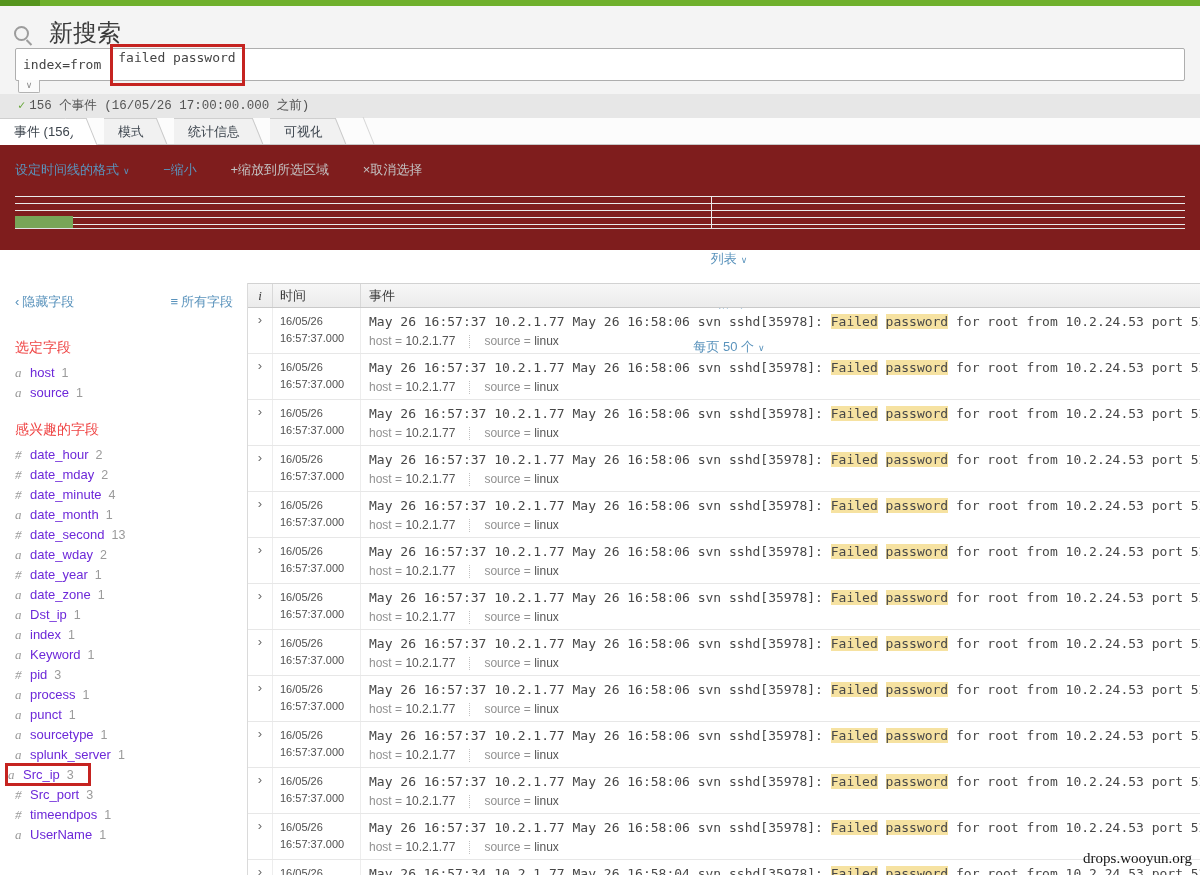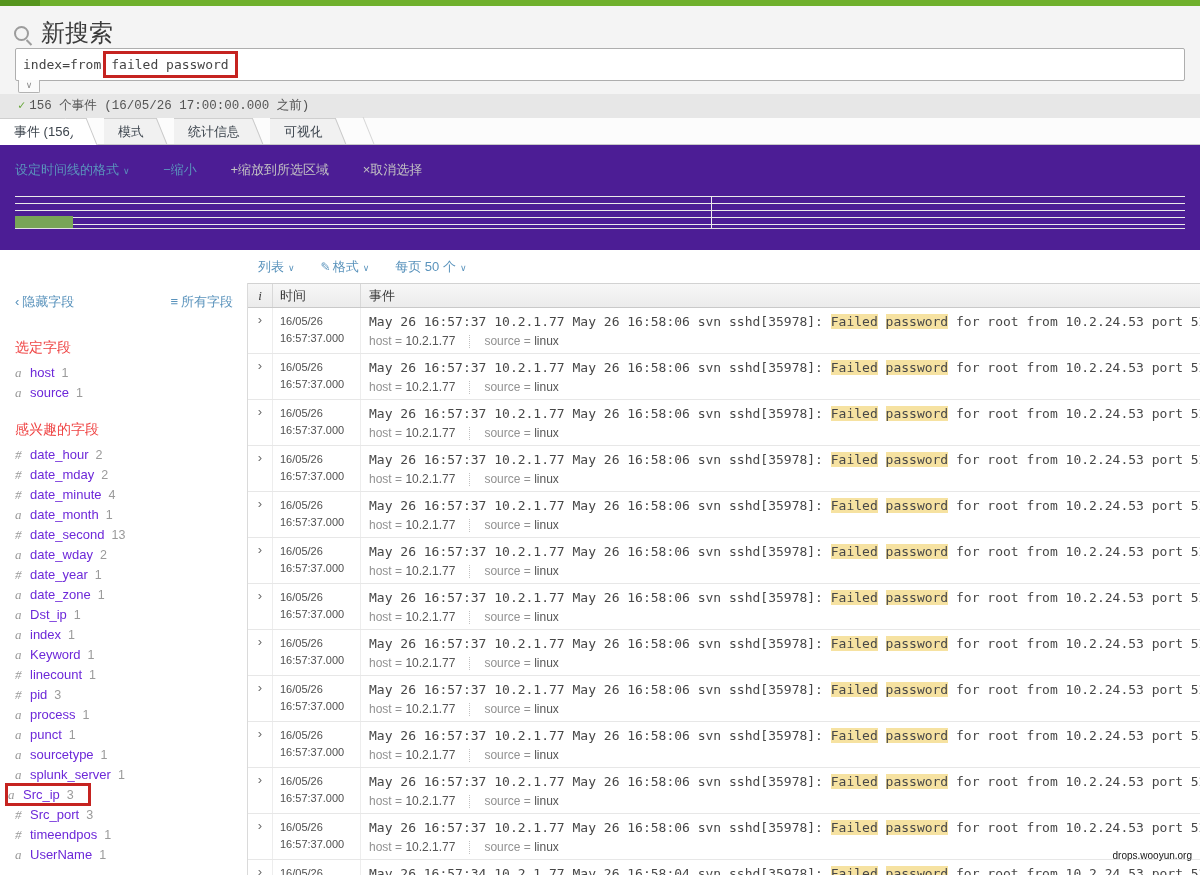--- a/index.html
+++ b/index.html
@@ -7,28 +7,28 @@
   body {
     position:relative; overflow:hidden; background:#fff;
     font-family:"Liberation Sans", sans-serif; color:#333;
   }
   
   .topbar { position:absolute; top:0; left:0; right:0; height:6px; background:#6fb02c; }
   .topbar .seg { position:absolute; left:0; top:0; width:40px; height:100%; background:#55951e; }
 
   
   .header { position:absolute; top:6px; left:0; right:0; height:88px; background:#f4f4f4; }
-  .title-row { display:flex; align-items:center; gap:12px; padding:11px 0 0 14px; }
+  .title-row { display:flex; align-items:center; gap:20px; padding:11px 0 0 14px; }
   .search-icon { width:15px; height:15px; border:2px solid #9c9c9c; border-radius:50%; position:relative; flex:0 0 auto; }
   .search-icon::after { content:''; position:absolute; width:2px; height:7px; background:#9c9c9c; left:12px; top:11px; transform:rotate(-45deg); }
   .page-title { font-size:24px; font-weight:400; color:#3b3b3b; }
   .search-box { position:absolute; left:15px; right:15px; top:42px; height:33px; background:#fff;
     border:1px solid #aeaeae; border-radius:2px; display:flex; align-items:center; padding-left:7px;
     font-family:"DejaVu Sans Mono", monospace; font-size:13px; color:#444; }
-  .annot-red { border:3px solid #c52320; padding:3px 6px 3px 5px; margin-left:2px; }
+  .annot-red { border:3px solid #c52320; padding:3px 6px 18px 5px; margin-left:9px; }
   .search-chevron-tab { position:absolute; left:18px; top:74px; width:22px; height:13px;
     background:#fbfbfb; border:1px solid #b3b3b3; border-top:none; border-radius:0 0 2px 2px;
     font-size:9px; line-height:10px; text-align:center; color:#888; }
 
   
   .statusbar { position:absolute; top:94px; left:0; right:0; height:24px; background:#e7e7e7;
     font-size:12.5px; color:#555; line-height:24px; padding-left:18px;font-family:Liberation Mono, monospace; }
   .check { color:#65a637; margin-right:4px; font-size:12px; }
 
   
@@ -38,34 +38,34 @@
     font-size:13px; color:#3c444d; background:#f1f1f1; border-top:1px solid #cfcfcf; cursor:default; }
   .tab::after { content:''; position:absolute; top:-1px; bottom:0; right:-10px; width:20px;
     background:#f1f1f1; transform:skewX(22deg); border-right:1px solid #c8c8c8; border-top:1px solid #cfcfcf; }
   .tab.active { background:#fff; height:27px; z-index:2; }
   .tab.active::after { background:#fff; }
   .tab-endcap { position:relative; width:6px; height:26px; }
   .tab-endcap::after { content:''; position:absolute; top:-1px; bottom:0; right:-10px; width:18px;
     transform:skewX(22deg); border-right:1px solid #d5d5d5; }
 
   
-  .timeline { position:absolute; top:145px; left:0; right:0; height:105px; background:#4c1d95; }
+  .timeline { position:absolute; top:145px; left:0; right:0; height:105px; background:#7f1d1d; }
   .tl-controls { padding:16px 0 0 15px; font-size:13px; }
   .tl-controls .lnk { color:#5a93bc; margin-right:30px; cursor:pointer; }
   .tl-controls .lnk .cv { font-size:9px; margin-left:4px; color:#5a93bc; }
   .tl-controls .disabled { color:#c4c4c4; cursor:default; }
   .tl-chart { position:absolute; left:15px; right:15px; top:51px; height:33px;
     background:repeating-linear-gradient(to bottom, #eaeaea 0 1px, transparent 1px 7px);
     border-bottom:1px solid #e2e2e2; }
   .tl-vline { position:absolute; left:59.5%; top:0; bottom:0; width:1px; background:#ececec; }
   .tl-bar { position:absolute; left:0; bottom:0; width:58px; height:12px; background:#78a557; cursor:pointer; }
 
   
   .toolbar { position:absolute; top:250px; left:0; right:0; height:33px; background:#fff;
-    display:flex; align-items:center; padding-left:258px; gap:26px; font-size:13px; }
+    display:flex; align-items:center; padding-left:258px; gap:26px; font-size:13px;flex-direction:column; }
   .toolbar .lnk { color:#5a93bc; cursor:pointer; }
   .toolbar .cv { font-size:9px; margin-left:4px; }
   .pen-icon { font-size:12px; margin-right:2px; color:#5a93bc; }
 
   
   .main { position:absolute; top:283px; left:0; right:0; height:653px; overflow:hidden; display:flex; }
 
   .sidebar { width:247px; flex:0 0 auto; padding:10px 14px 0 15px; }
   .sb-links { display:flex; justify-content:space-between; font-size:13px; color:#5a93bc; }
   .sb-links .lnk { cursor:pointer; }
@@ -96,21 +96,21 @@
     font-size:11px; color:#4f4f4f; line-height:17px; white-space:nowrap; }
   .cell-e { flex:1; padding:4px 0 0 8px; overflow:hidden; }
   .msg { font-family:"DejaVu Sans Mono", monospace; font-size:13px; color:#474747;
     white-space:pre; line-height:19px; }
   .hl { background:#f6e2a1; }
   .meta { margin-top:2px; font-size:12px; color:#929292; line-height:16px; display:flex; align-items:center; }
   .meta b { font-weight:400; color:#565656; cursor:pointer; }
   .meta .msep { display:inline-block; width:0; height:13px; border-left:1px dotted #c0c0c0; margin:0 14px; }
 
   .watermark { position:absolute; right:8px; top:850px; z-index:9;
-    font-family:Liberation Sans, sans-serif; font-size:10px; color:#141414; }
+    font-family:Liberation Serif, serif; font-size:15px; color:#141414; }
 </style>
 </head>
 <body>
 
 <div class="topbar">
     <span class="seg"></span>
   </div>
 
 <div class="header">
   <div class="title-row">
@@ -215,23 +215,20 @@
         <div class="field">
         <span class="ftype">a</span><span class="fname">Dst_ip</span><span class="fcount">1</span>
       </div>
         <div class="field">
         <span class="ftype">a</span><span class="fname">index</span><span class="fcount">1</span>
       </div>
         <div class="field">
         <span class="ftype">a</span><span class="fname">Keyword</span><span class="fcount">1</span>
       </div>
         <div class="field">
-        <span class="ftype">#</span><span class="fname">linecount</span><span class="fcount">1</span>
-      </div>
-        <div class="field">
         <span class="ftype">#</span><span class="fname">pid</span><span class="fcount">3</span>
       </div>
         <div class="field">
         <span class="ftype">a</span><span class="fname">process</span><span class="fcount">1</span>
       </div>
         <div class="field">
         <span class="ftype">a</span><span class="fname">punct</span><span class="fcount">1</span>
       </div>
         <div class="field">
         <span class="ftype">a</span><span class="fname">sourcetype</span><span class="fcount">1</span>

